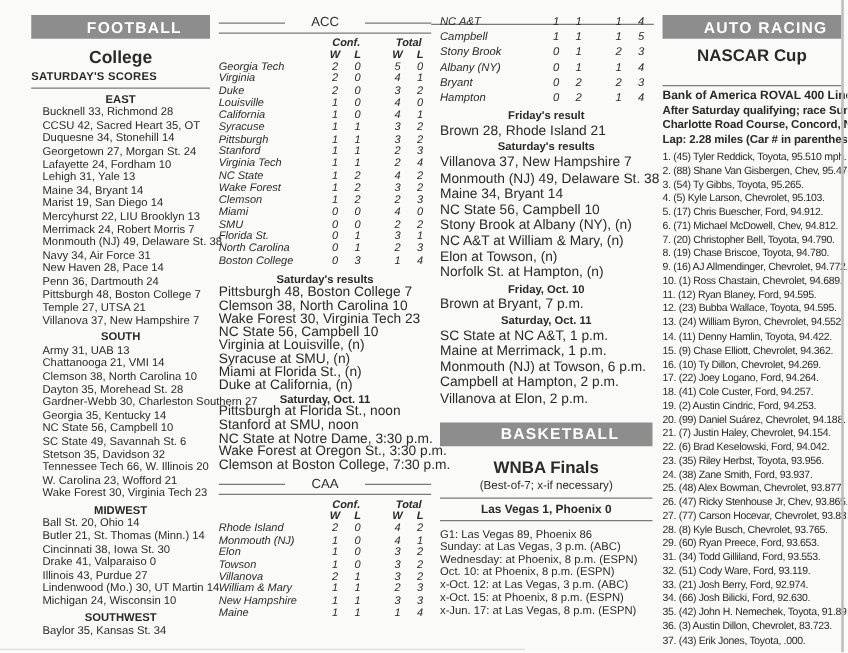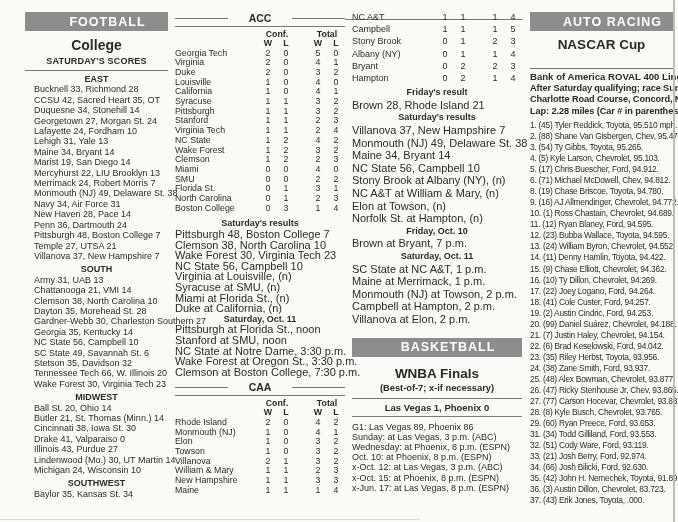--- a/index.html
+++ b/index.html
@@ -19,39 +19,39 @@
   .col4{left:530px; width:143px;}
 
   .bar{
     margin-top:12px; height:19px; background:var(--bar-bg); color:var(--bar-text);
     font-weight:bold; font-size:12.5px; letter-spacing:1px;
     display:flex; align-items:center; justify-content:center;padding-left:22px;
   }
   
   .college-title{text-align:center; font-weight:bold; font-size:14px; margin-top:6px;}
   .college-sub{
-    text-align:center; font-weight:bold; font-size:9px; letter-spacing:.2px;
+    text-align:left; font-weight:bold; font-size:9px; letter-spacing:.2px;
     margin-top:3px; padding-bottom:4px; border-bottom:1px solid var(--rule);
   }
   .region-head{text-align:center; font-weight:bold; font-size:9px; line-height:10.4px; margin-top:3px;}
   .game-line{font-size:9px; line-height:10.4px; white-space:nowrap; padding-left:9px;}
   .col1 .regions{margin-top:3px;}
 
   
   .agate-head{
-    display:flex; align-items:center; gap:21px; font-weight:bold; font-size:10.5px;
+    display:flex; align-items:center; gap:21px; font-weight:normal; font-size:10.5px;
     padding-bottom:2px; border-bottom:1px solid var(--rule);
   }
   .agate-head .hline{flex:1; height:1px; background:var(--rule); margin-top:1px;}
   .acc-head{margin-top:12px;}
   .caa-head{margin-top:4px;}
   .top-extend{position:absolute; left:345px; top:19px; width:178px; height:1px; background:var(--rule);}
 
   
-  .st-h1,.st-h2,.st-row{display:flex; align-items:flex-start;}
+  .st-h1,.st-h2,.st-row{display:flex; align-items:flex-start;font-style:italic;}
   .st-h1{font-weight:bold; font-size:8.8px; line-height:10px; margin-top:2px;}
   .st-h2{font-weight:bold; font-size:8.8px; line-height:9.5px;}
   .st-h1 .sp,.st-h2 .sp,.st-row .st-name{flex:1;}
   .h-conf,.h-total{width:36px; text-align:center;}
   .gap{width:14px;}
   .cell{width:18px; text-align:center;}
   .st-row{font-size:8.8px; line-height:9.7px;}
   .st-name{white-space:nowrap; overflow:hidden;}
   .st-row3{line-height:12.2px; font-size:9px;}
   .col3 .caa-cont{margin-top:11px;}
@@ -60,21 +60,21 @@
   .sec{margin-top:0;}
   .col2 .secs{margin-top:5px;}
   .sec-head{text-align:center; font-weight:bold; font-size:9px; line-height:10.6px;}
   .sec-line{font-size:11px; line-height:10.6px; white-space:nowrap;}
   .col3 .sec-head{line-height:12.6px;}
   .col3 .sec-line{line-height:12.6px;}
   .col3 .secs{margin-top:2px;}
 
   
   .bb-title{text-align:center; font-weight:bold; font-size:13.5px; margin-top:9px;}
-  .bb-sub{text-align:center; font-weight:bold; font-size:9.3px; margin-top:2px;}
+  .bb-sub{text-align:center; font-weight:normal; font-size:9.3px; margin-top:2px;}
   .bb-series{
     text-align:center; font-weight:bold; font-size:9.5px;
     border-top:1px solid var(--rule); border-bottom:1px solid var(--rule);
     padding:3px 0; margin-top:5px;
   }
   .bb-lines{margin-top:5px;}
   .bb-line{font-size:9px; line-height:10.2px; white-space:nowrap;}
 
   
   .ar-title{
@@ -161,20 +161,21 @@
               <div class="game-line">Georgia 35, Kentucky 14</div>
 
               <div class="game-line">NC State 56, Campbell 10</div>
 
               <div class="game-line">SC State 49, Savannah St. 6</div>
 
               <div class="game-line">Stetson 35, Davidson 32</div>
 
               <div class="game-line">Tennessee Tech 66, W. Illinois 20</div>
 
+              <div class="game-line">W. Carolina 23, Wofford 21</div>
 
               <div class="game-line">Wake Forest 30, Virginia Tech 23</div>
             </div>
         </div>
 
         <div class="region">
           <div class="region-head">MIDWEST</div>
           <div>
 
               <div class="game-line">Ball St. 20, Ohio 14</div>
@@ -613,21 +614,21 @@
 
         <div class="sec">
           <div class="sec-head">Saturday, Oct. 11</div>
           <div>
 
 
               <div class="sec-line">SC State at NC A&amp;T, 1 p.m.</div>
 
               <div class="sec-line">Maine at Merrimack, 1 p.m.</div>
 
-              <div class="sec-line">Monmouth (NJ) at Towson, 2 p.m.</div>
+              <div class="sec-line">Monmouth (NJ) at Towson, 6 p.m.</div>
 
               <div class="sec-line">Campbell at Hampton, 2 p.m.</div>
 
               <div class="sec-line">Villanova at Elon, 2 p.m.</div>
             </div>
         </div>
       </div>
     <div class="bar">
       <span>BASKETBALL</span>
     </div>
@@ -673,20 +674,21 @@
         <div class="ar-line">2. (88) Shane Van Gisbergen, Chev, 95.474.</div>
 
         <div class="ar-line">3. (54) Ty Gibbs, Toyota, 95.265.</div>
 
         <div class="ar-line">4. (5) Kyle Larson, Chevrolet, 95.103.</div>
 
         <div class="ar-line">5. (17) Chris Buescher, Ford, 94.912.</div>
 
         <div class="ar-line">6. (71) Michael McDowell, Chev, 94.812.</div>
 
+        <div class="ar-line">7. (20) Christopher Bell, Toyota, 94.790.</div>
 
         <div class="ar-line">8. (19) Chase Briscoe, Toyota, 94.780.</div>
 
         <div class="ar-line">9. (16) AJ Allmendinger, Chevrolet, 94.772.</div>
 
         <div class="ar-line">10. (1) Ross Chastain, Chevrolet, 94.689.</div>
 
         <div class="ar-line">11. (12) Ryan Blaney, Ford, 94.595.</div>
 
         <div class="ar-line">12. (23) Bubba Wallace, Toyota, 94.595.</div>

